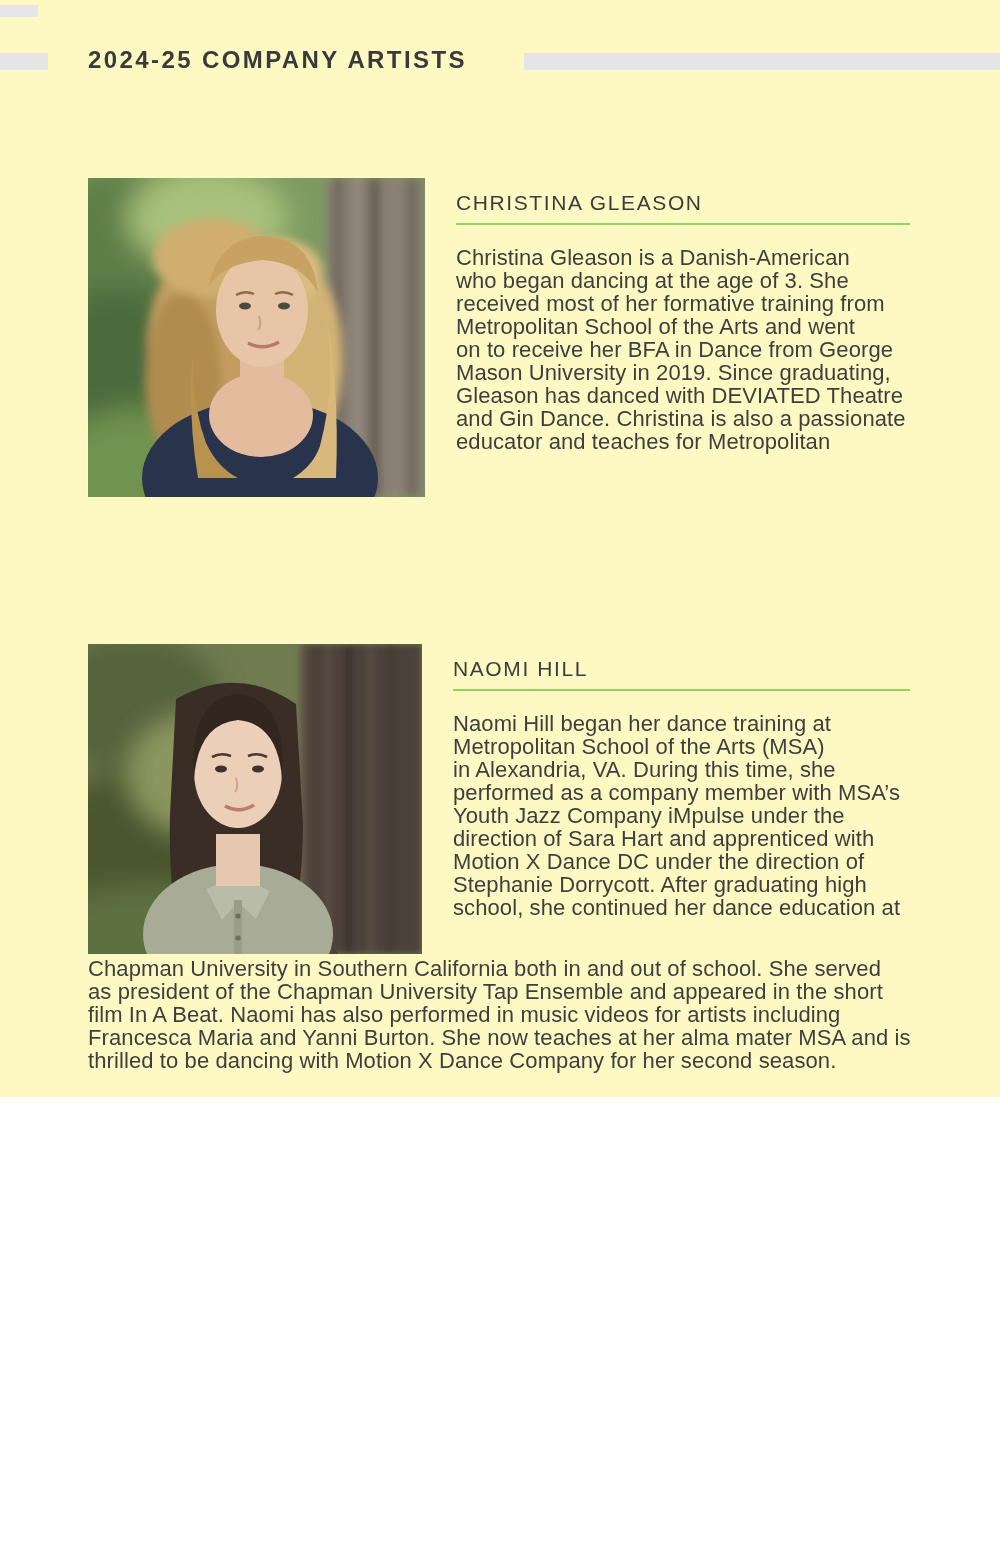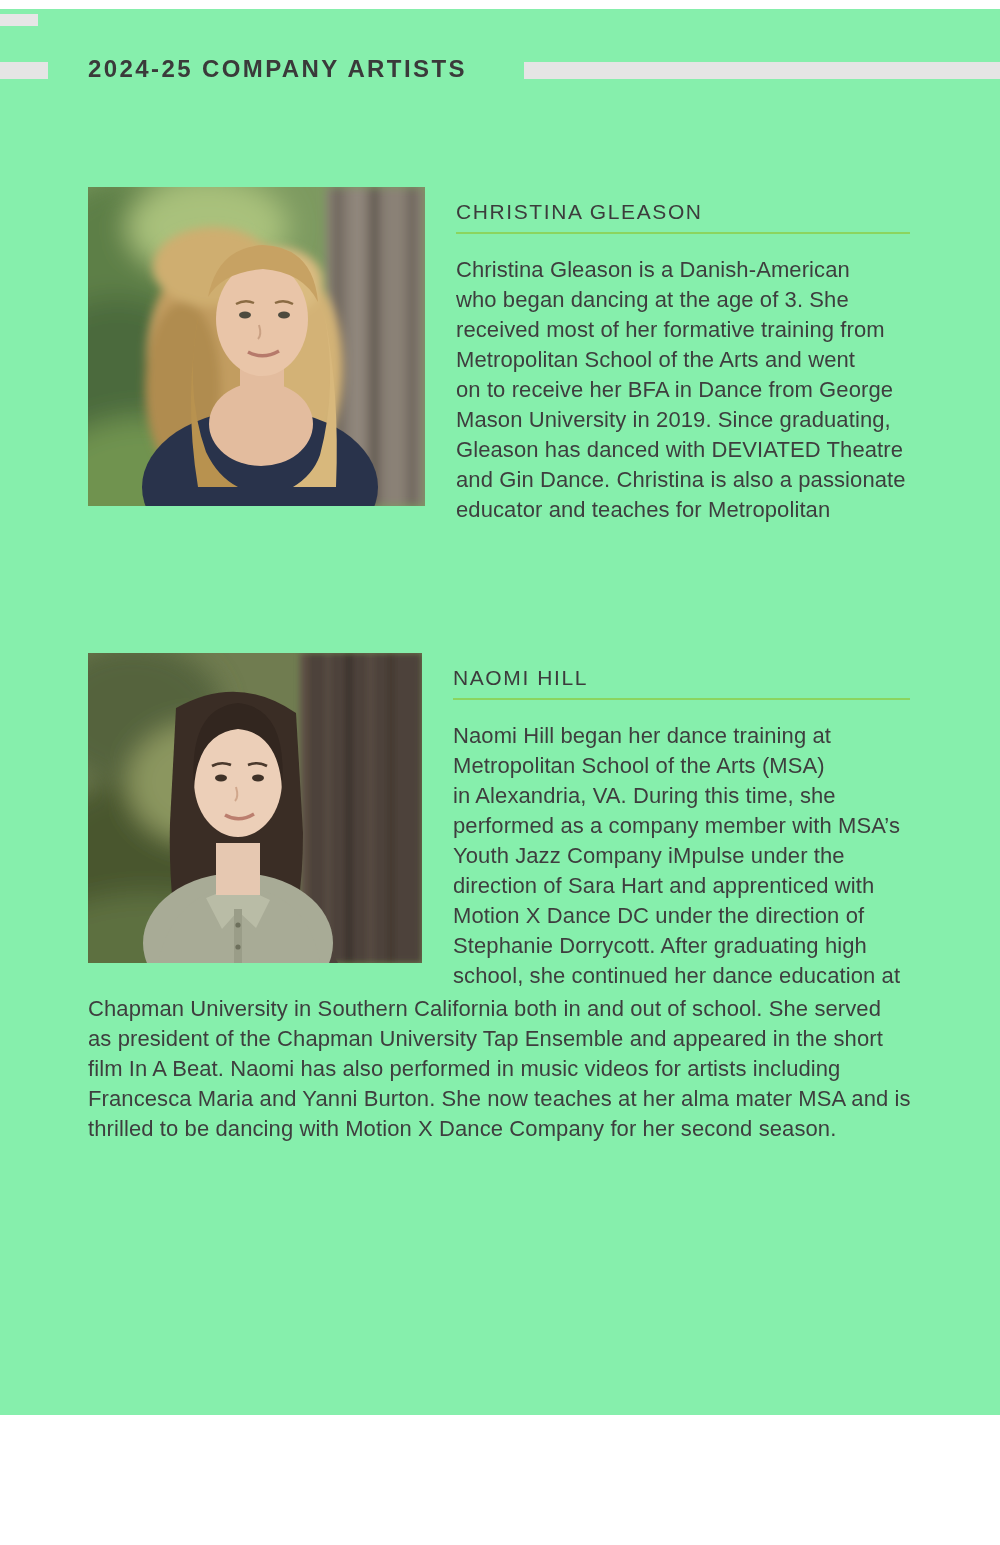--- a/index.html
+++ b/index.html
@@ -1,19 +1,19 @@
 <!DOCTYPE html>
 <html><head>
 <meta charset="utf-8">
 <style>
   * { margin:0; padding:0; box-sizing:border-box; }
   html,body { background:#ffffff; }
   .page {
-    position:relative; width:1000px; height:1406px; margin:9px auto;
-    background:#86efac; overflow:hidden;
+    position:relative; width:1000px; height:1097px; margin:0 auto;
+    background:#fef9c3; overflow:hidden;
     font-family:"Liberation Sans", sans-serif; color:#3d3d3d;
   }
 
   
   .corner-notch { position:absolute; left:0; top:5px; width:38px; height:12px; background:#e6e6e6; }
   .hbar { position:absolute; top:53px; height:17px; background:#e5e5e5; }
   .hbar-left  { left:0; width:48px; }
   .hbar-right { left:524px; right:0; }
   .page-title {
     position:absolute; left:88px; top:46px;
@@ -30,21 +30,21 @@
   .photo-1 { width:337px; height:319px; }
   .photo-2 { width:334px; height:310px; }
   .photo svg { display:block; width:100%; height:100%; }
   .artist-col { flex:1 1 auto; min-width:0; }
   .artist-name {
     padding-top:12px; font-size:21px; font-weight:400; letter-spacing:1.6px;
     color:#3c3c3c; line-height:26px; white-space:pre;
   }
   .rule { margin-top:7px; height:2px; background:#8bd55f; }
   .bio {
-    font-size:22px; line-height:30px; color:#3e3e3e; white-space:pre;
+    font-size:22px; line-height:23px; color:#3e3e3e; white-space:pre;
     letter-spacing:0.1px;
   }
   .bio-beside { margin-top:21px; }
   .bio-below  { margin-top:3px; }
 
   
   .green-bar { position:absolute; left:0; right:0; top:1469px; height:48px; background:#7cd24f; }
   .site-text {
     position:absolute; left:60px; top:10px; height:48px; line-height:50px;
     font-size:26px; font-weight:700; letter-spacing:7px; color:#ffffff; white-space:pre;

